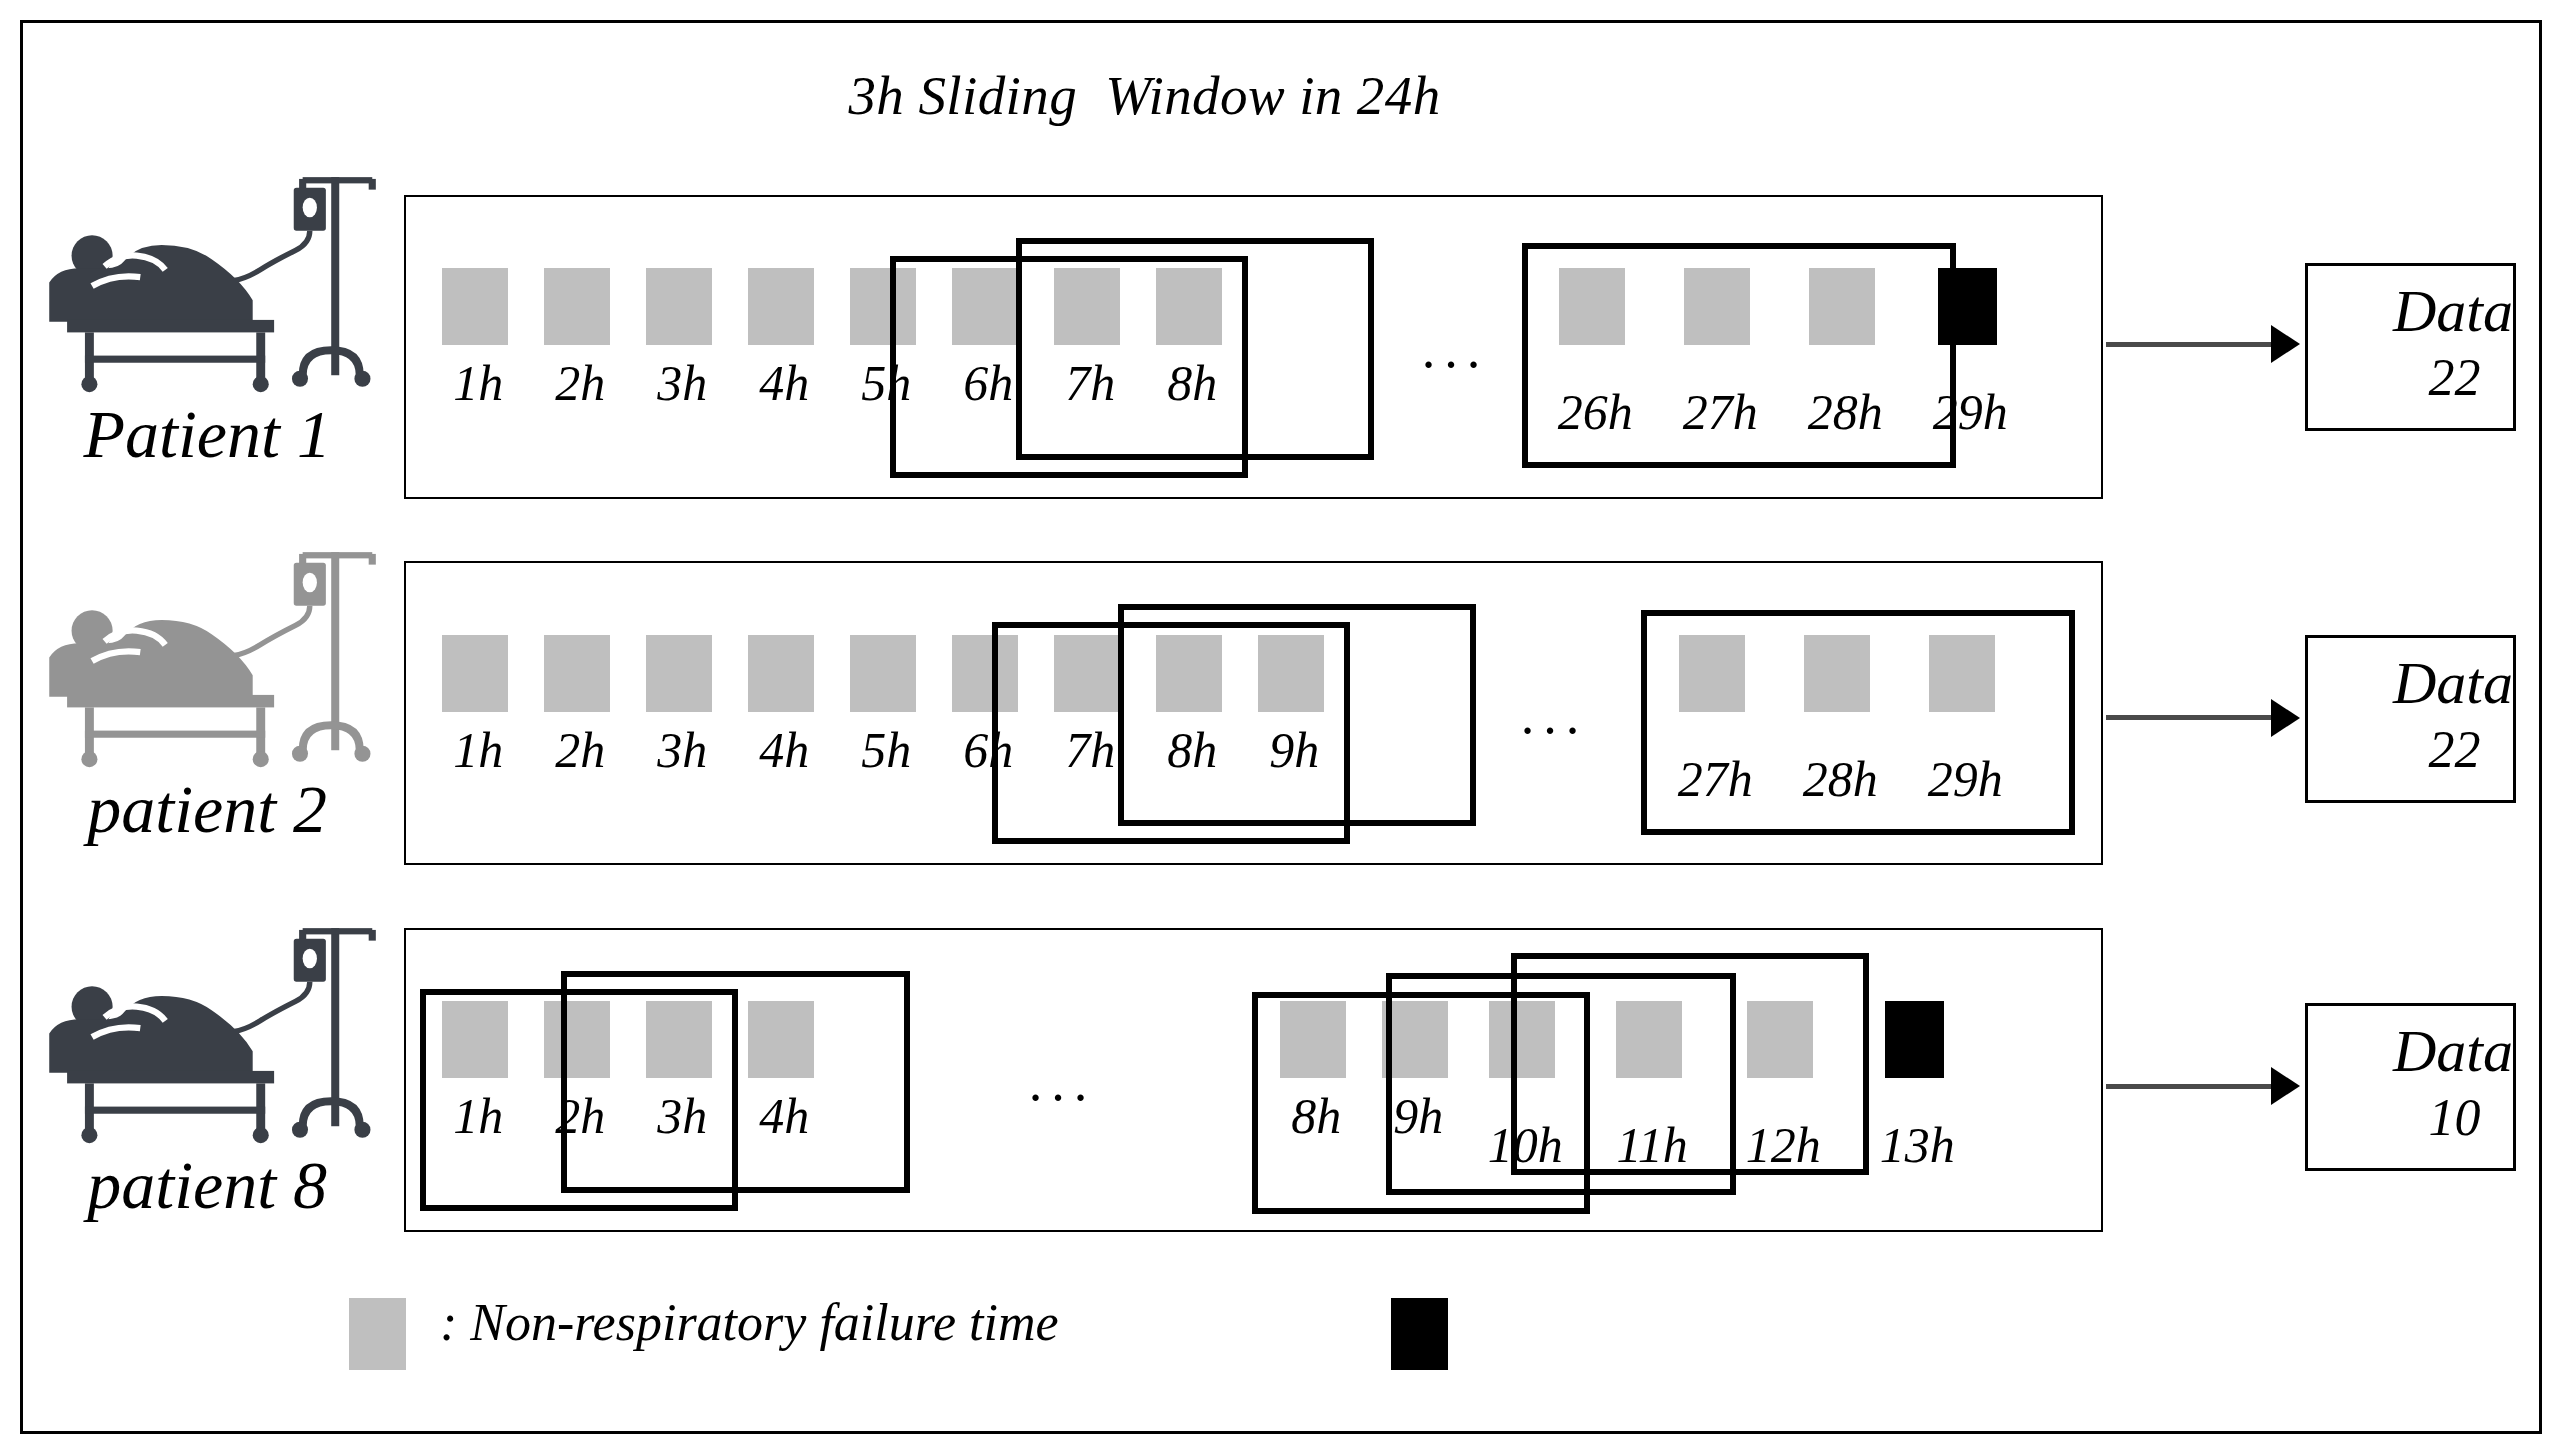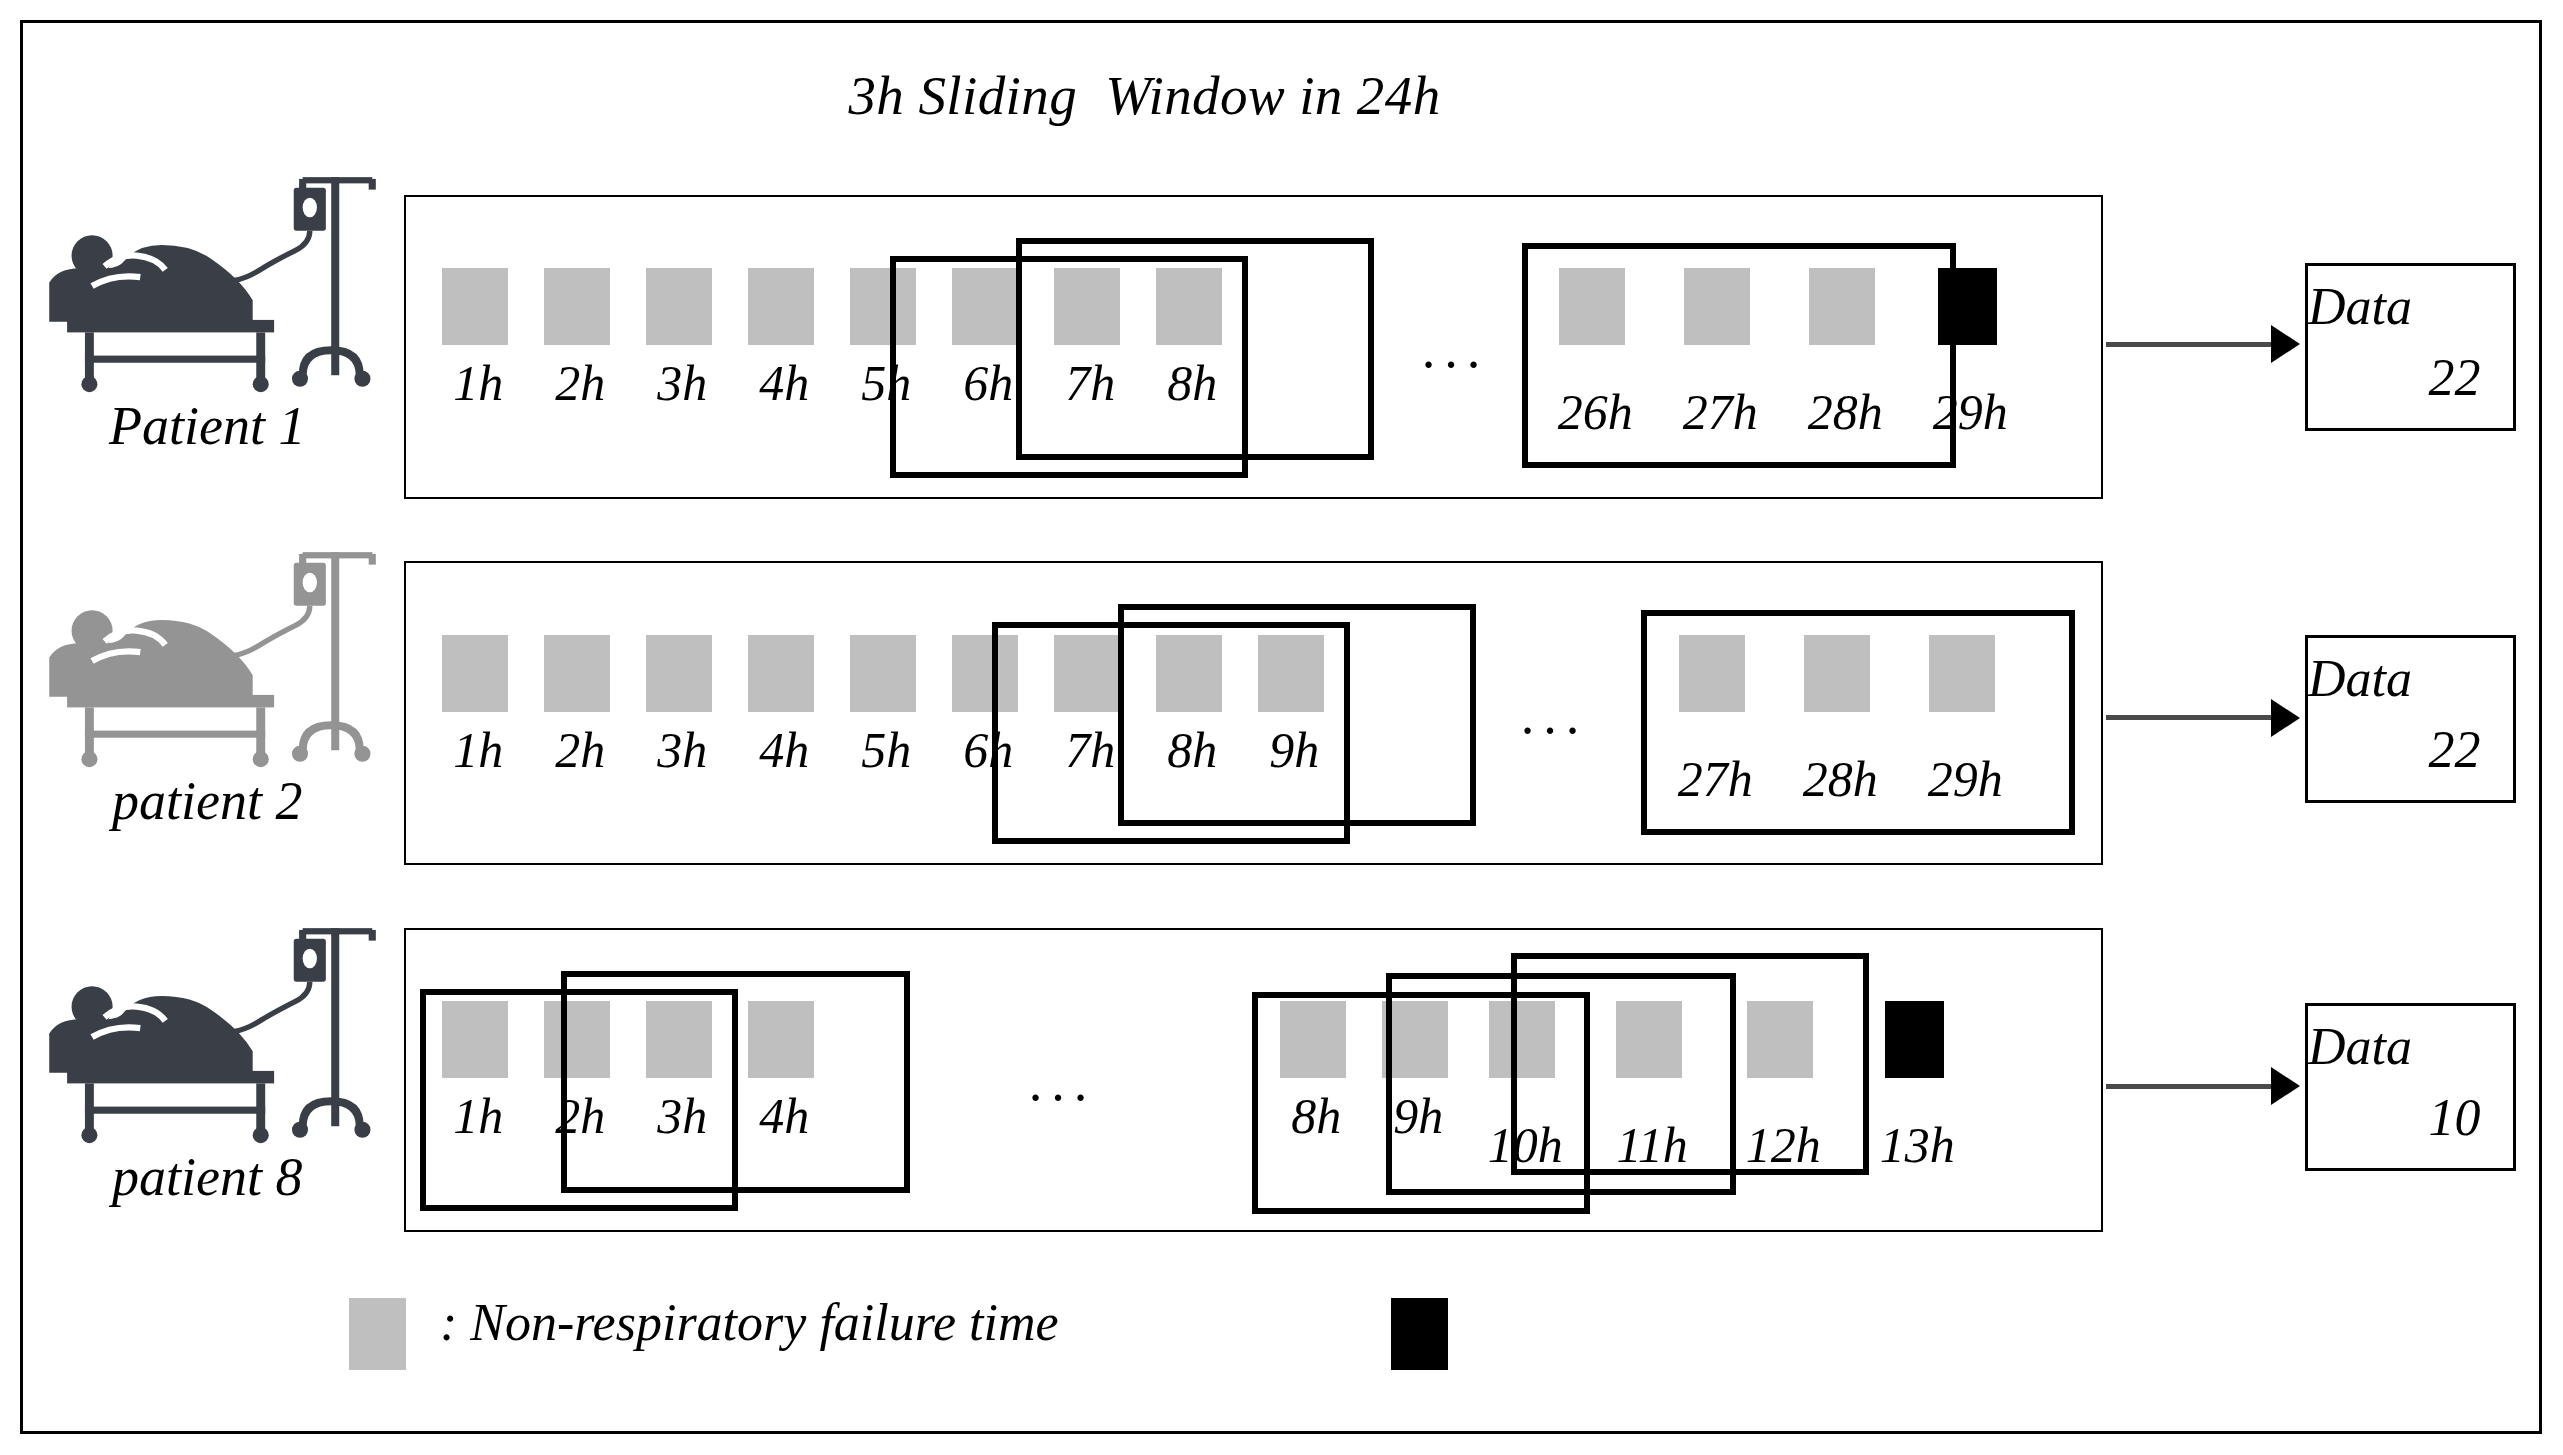--- a/index.html
+++ b/index.html
@@ -48,21 +48,21 @@
     top: 0;
     width: 358px;
     height: 232px;
   }
   .patient-label {
     position: absolute;
     left: 0;
     top: 225px;
     width: 375px;
     text-align: center;
-    font-size: 54px;
+    font-size: 68px;
     color: #000000;
   }
 
   
   .row-box {
     position: absolute;
     border: 2.7px solid #000000;
     box-sizing: border-box;
     background: transparent;
   }
@@ -131,22 +131,22 @@
     width: 211px;
     height: 168px;
     border: 3.6px solid #000000;
     box-sizing: border-box;
   }
   .data-box .data-word {
     position: absolute;
     left: 0;
     top: 10.7px;
     width: 100%;
-    text-align: left;
-    font-size: 52px;
+    text-align: right;
+    font-size: 60px;
     color: #000000;
   }
   .data-box .data-num {
     position: absolute;
     left: 0;
     top: 82px;
     width: 100%;
     text-align: center;
     font-size: 52px;
     color: #000000;

